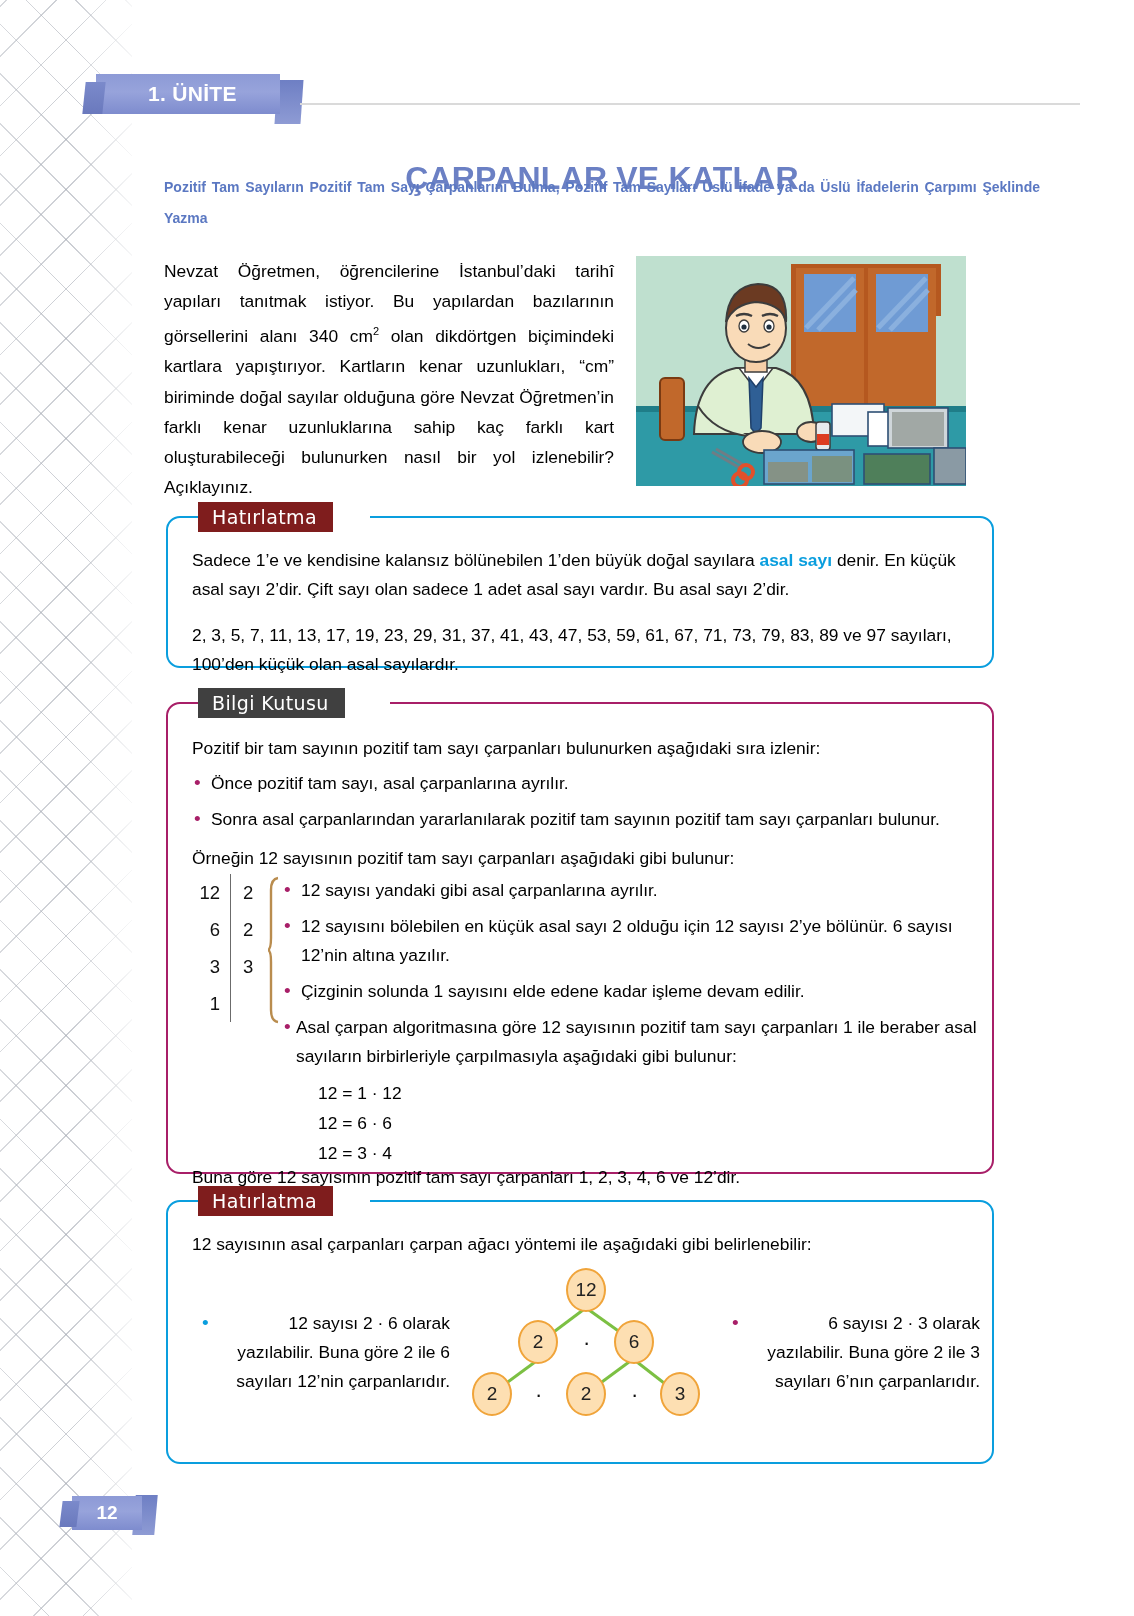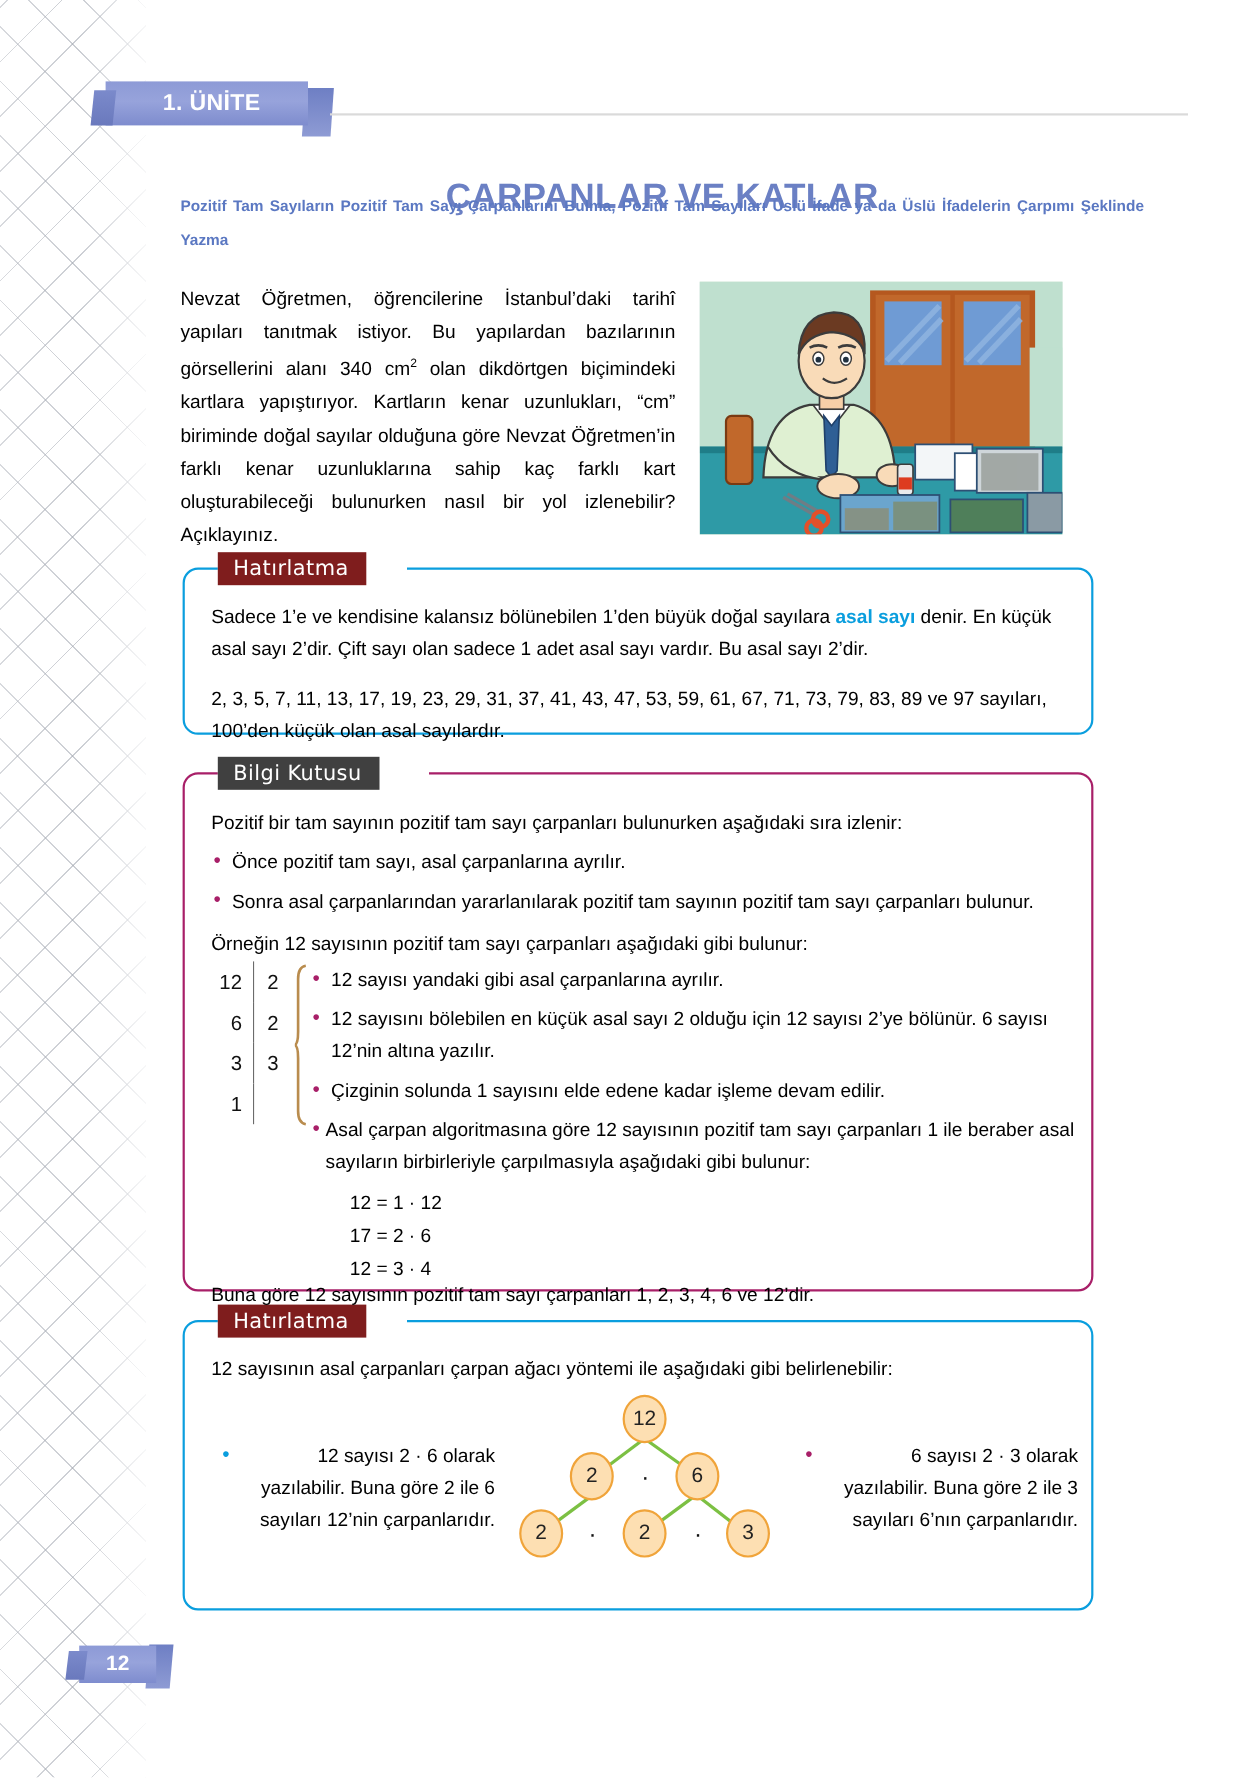--- a/index.html
+++ b/index.html
@@ -349,21 +349,21 @@
 
   <div class="ladder-bullets">
     <ul class="bl">
       <li>12 sayısı yandaki gibi asal çarpanlarına ayrılır.</li>
       <li>12 sayısını bölebilen en küçük asal sayı 2 olduğu için 12 sayısı 2’ye bölünür. 6 sayısı 12’nin altına yazılır.</li>
       <li>Çizginin solunda 1 sayısını elde edene kadar işleme devam edilir.</li>
       <li style="padding-left:14px;">Asal çarpan algoritmasına göre 12 sayısının pozitif tam sayı çarpanları 1 ile beraber asal sayıların birbirleriyle çarpılmasıyla  aşağıdaki gibi bulunur:</li>
     </ul>
     <div class="eqs">
       <div>12 = 1 · 12</div>
-      <div>17 = 2 · 6</div>
+      <div>12 = 6 · 6</div>
       <div>12 = 3 · 4</div>
     </div>
   </div>
 
   <div class="box blue" style="left:166px; top:1186px; width:828px; height:278px;">
     <div class="tab">Hatırlatma</div>
     <div class="frame"></div>
     <div class="frame-mask" style="left:32px; width:172px;"></div>
     <div class="body">
       <p>12 sayısının asal çarpanları çarpan ağacı yöntemi ile aşağıdaki gibi belirlenebilir:</p>

